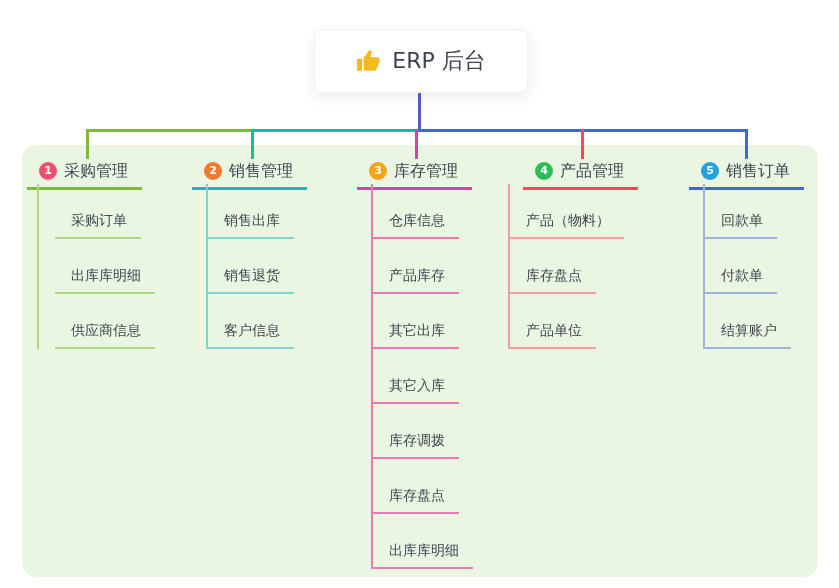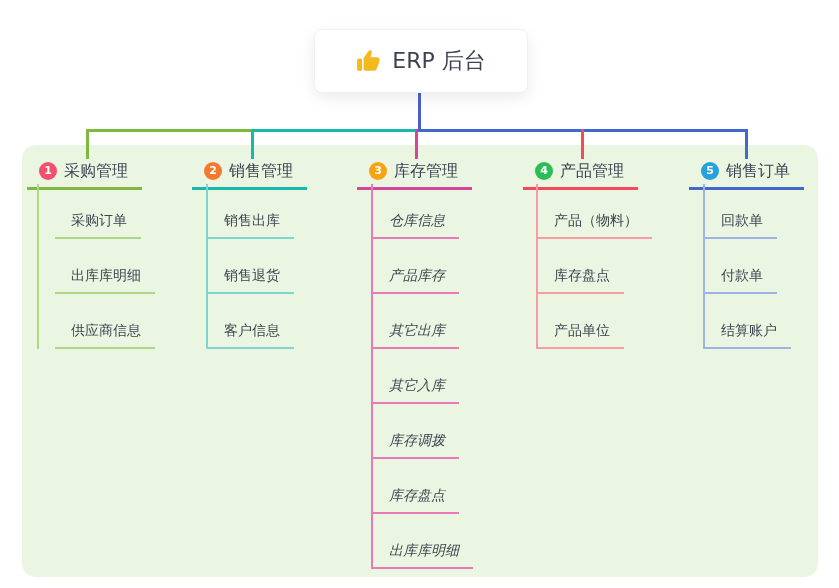--- a/index.html
+++ b/index.html
@@ -48,21 +48,21 @@
     font-size:16px;color:#3d4352;cursor:pointer;
   }
   .l1{left:27px;} .l2{left:192px;} .l3{left:357px;} .l4{left:523px;} .l5{left:689px;}
   .badge{
     width:18px;height:18px;border-radius:50%;background:var(--badge);
     color:#ffffff;font-size:11px;font-weight:bold;line-height:18px;
     display:flex;align-items:center;justify-content:center;flex:0 0 18px;
   }
   
   .children{position:absolute;top:175px;z-index:4;border-left:2px solid var(--lc);}
-  .c1{left:37px;padding-left:16px;} .c2{left:206px;} .c3{left:371px;font-style:italic;} .c4{left:536px;} .c5{left:703px;}
+  .c1{left:37px;padding-left:16px;} .c2{left:206px;} .c3{left:371px;} .c4{left:508px;} .c5{left:703px;}
   .child{
     height:55px;box-sizing:border-box;width:max-content;
     display:flex;align-items:flex-end;
     padding:0 14px 7px 16px;border-bottom:2px solid var(--lc);
     font-size:14px;color:#3f4450;cursor:pointer;
   }
 </style>
 </head>
 <body>
 

